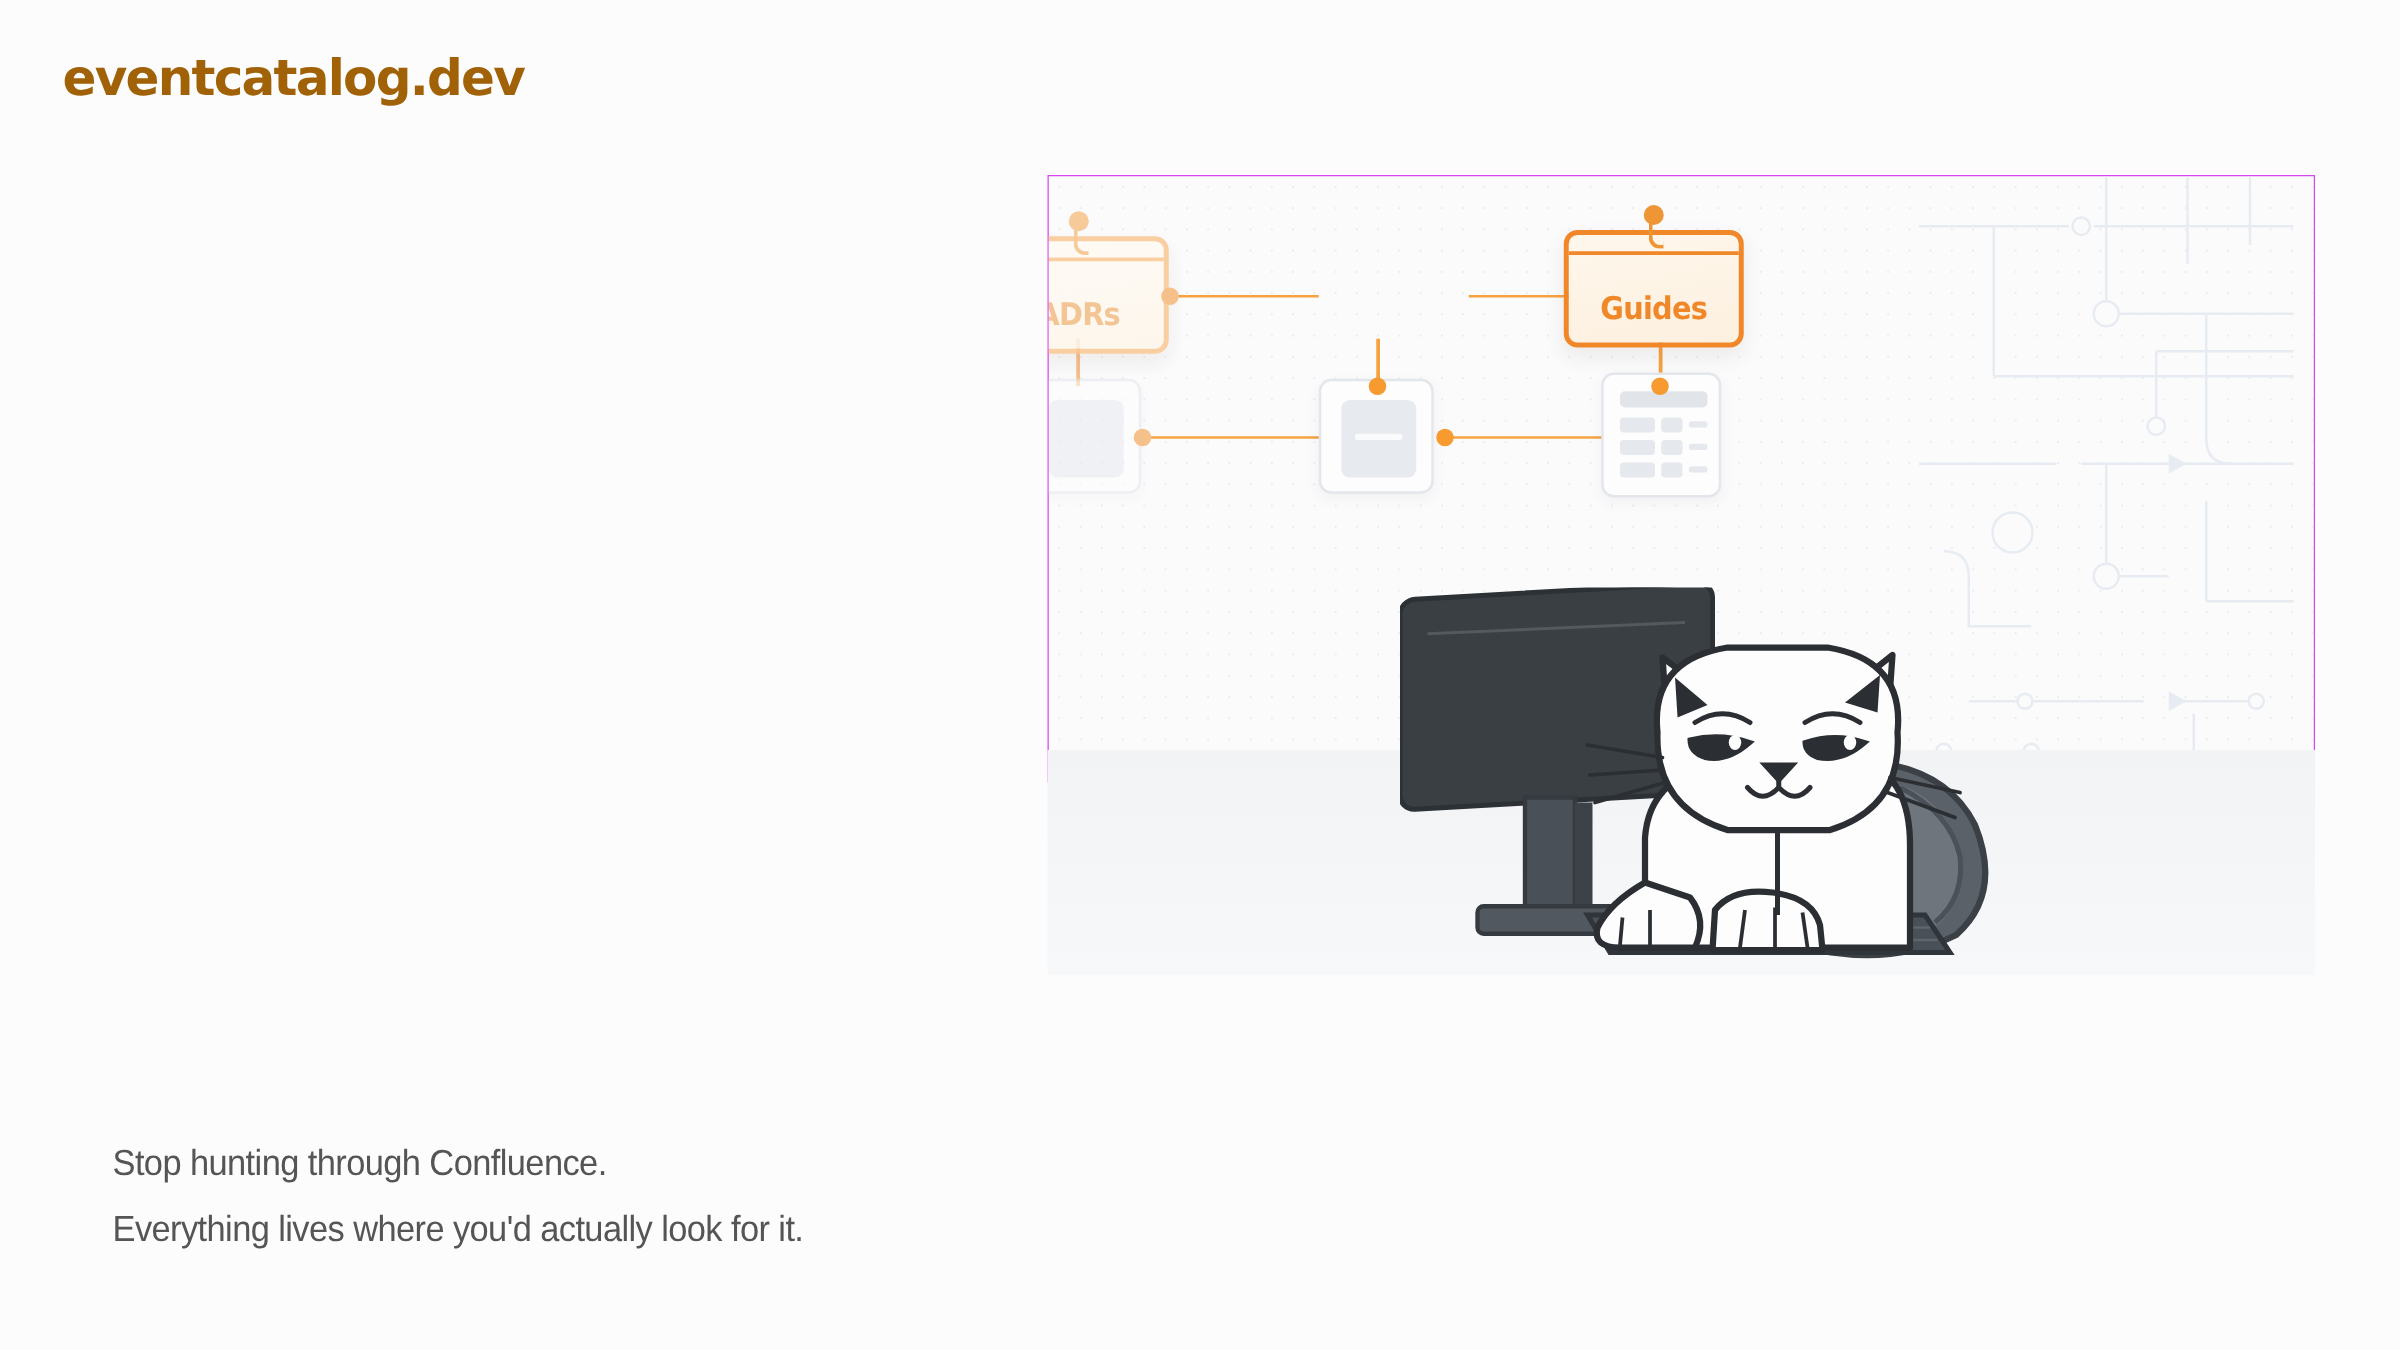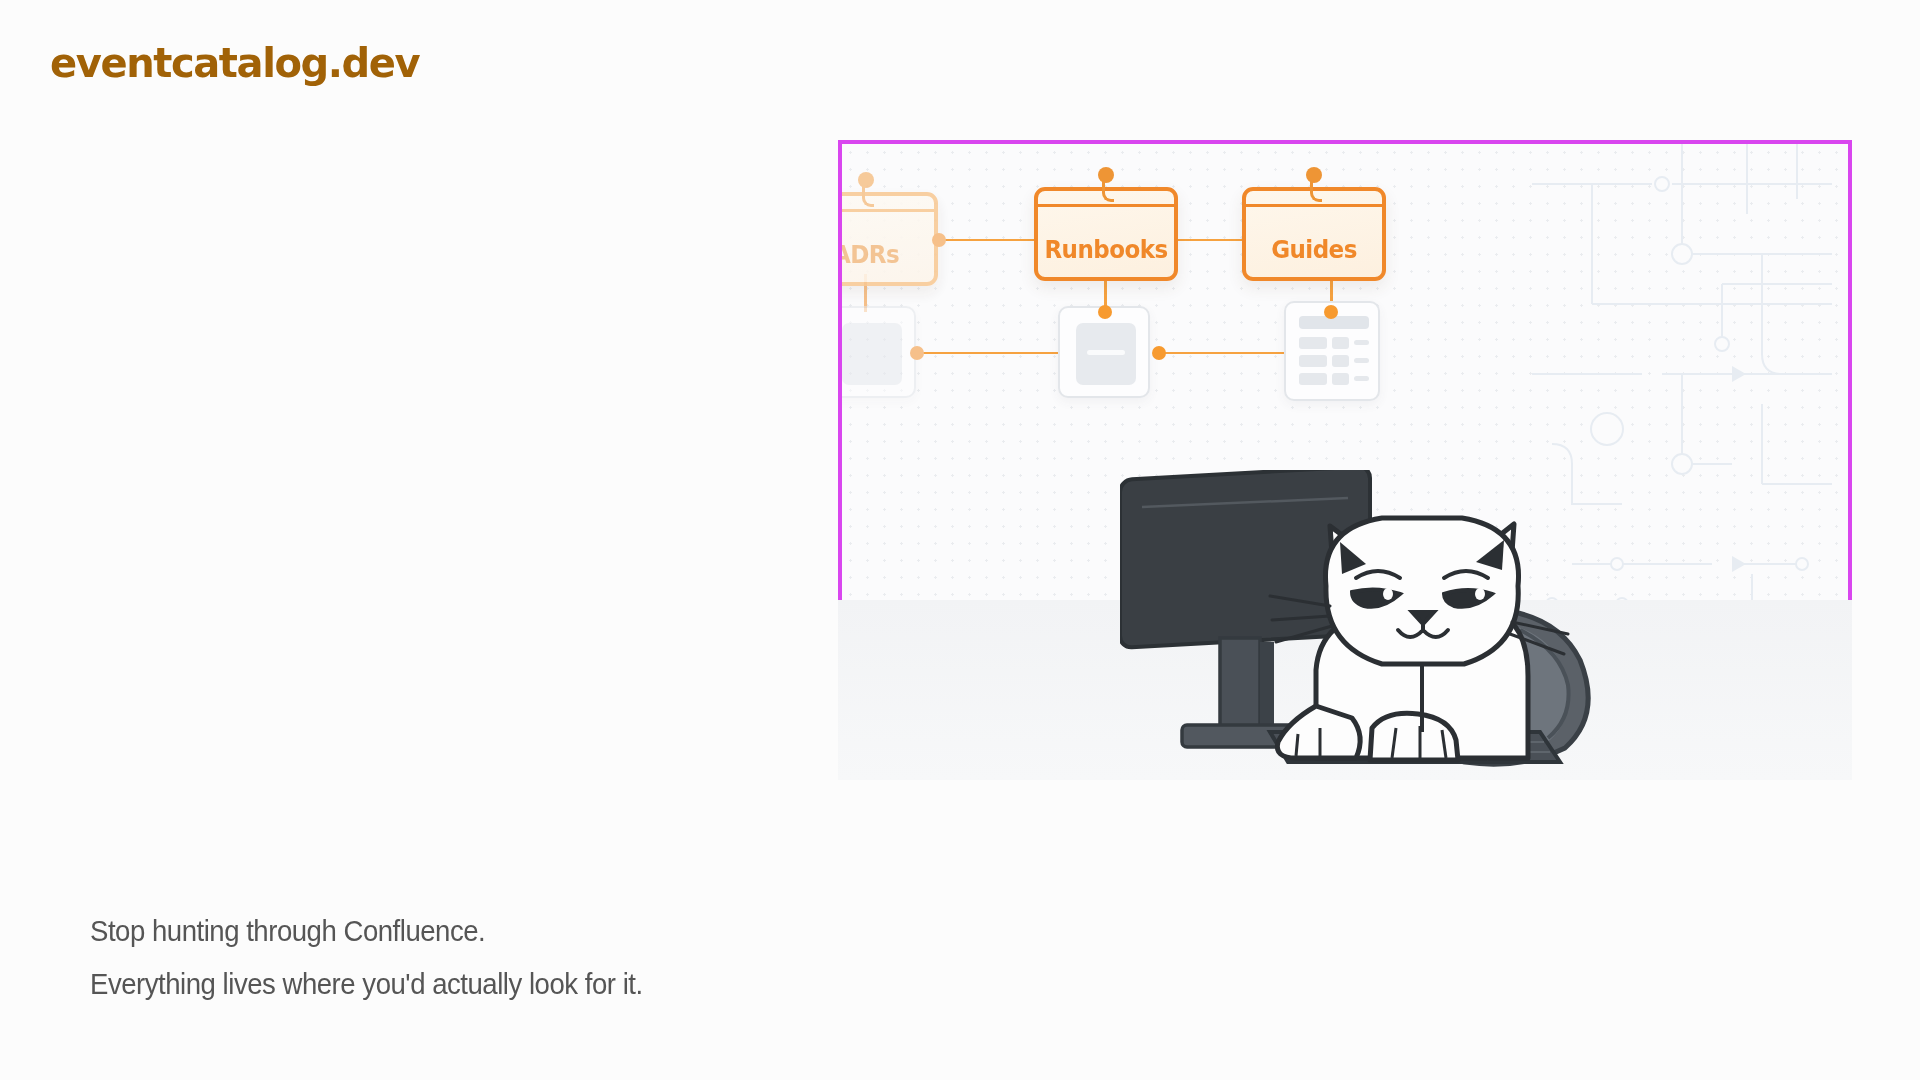--- a/index.html
+++ b/index.html
@@ -72,21 +72,21 @@
   }
 
   
   .illus-panel {
     position: absolute;
     left: 838px;
     top: 140px;
     width: 1014px;
     height: 486px;
     background: #FBFBFC;
-    border: 4px solid #d946ef;
+    border: 1px solid #d946ef;
     overflow: hidden;
   }
   .dotgrid {
     position: absolute;
     inset: 0;
     background-image: radial-gradient(#DCDFE4 1.1px, transparent 1.1px);
     background-size: 17px 17px;
     opacity: .55;
   }
   .circuits { position: absolute; right: -4px; top: 0; }
@@ -264,27 +264,22 @@
 
     <div class="hline" style="left:74px; top:208px; width:150px;"></div>
     <div class="hline" style="left:316px; top:208px; width:150px;"></div>
 
     <div class="note faded" style="left:-48px; top:48px;">
       <div class="pin"></div>
       <div class="bar"></div>
       <div class="label">ADRs</div>
     </div>
 
-    <div class="note" style="left:192px; top:43px;">
-      <div class="pin"></div>
-      <div class="bar"></div>
-      <div class="label">Runbooks</div>
-    </div>
-
-    <div class="note" style="left:400px; top:43px;padding-left:44px;">
+
+    <div class="note" style="left:412px; top:43px;padding-left:44px;">
       <div class="pin"></div>
       <div class="bar"></div>
       <div class="label">Guides</div>
     </div>
 
     <div class="doc" style="left:-18px; top:162px; opacity:.55;">
       <div class="blk"></div>
     </div>
 
     <div class="doc" style="left:216px; top:162px;">

